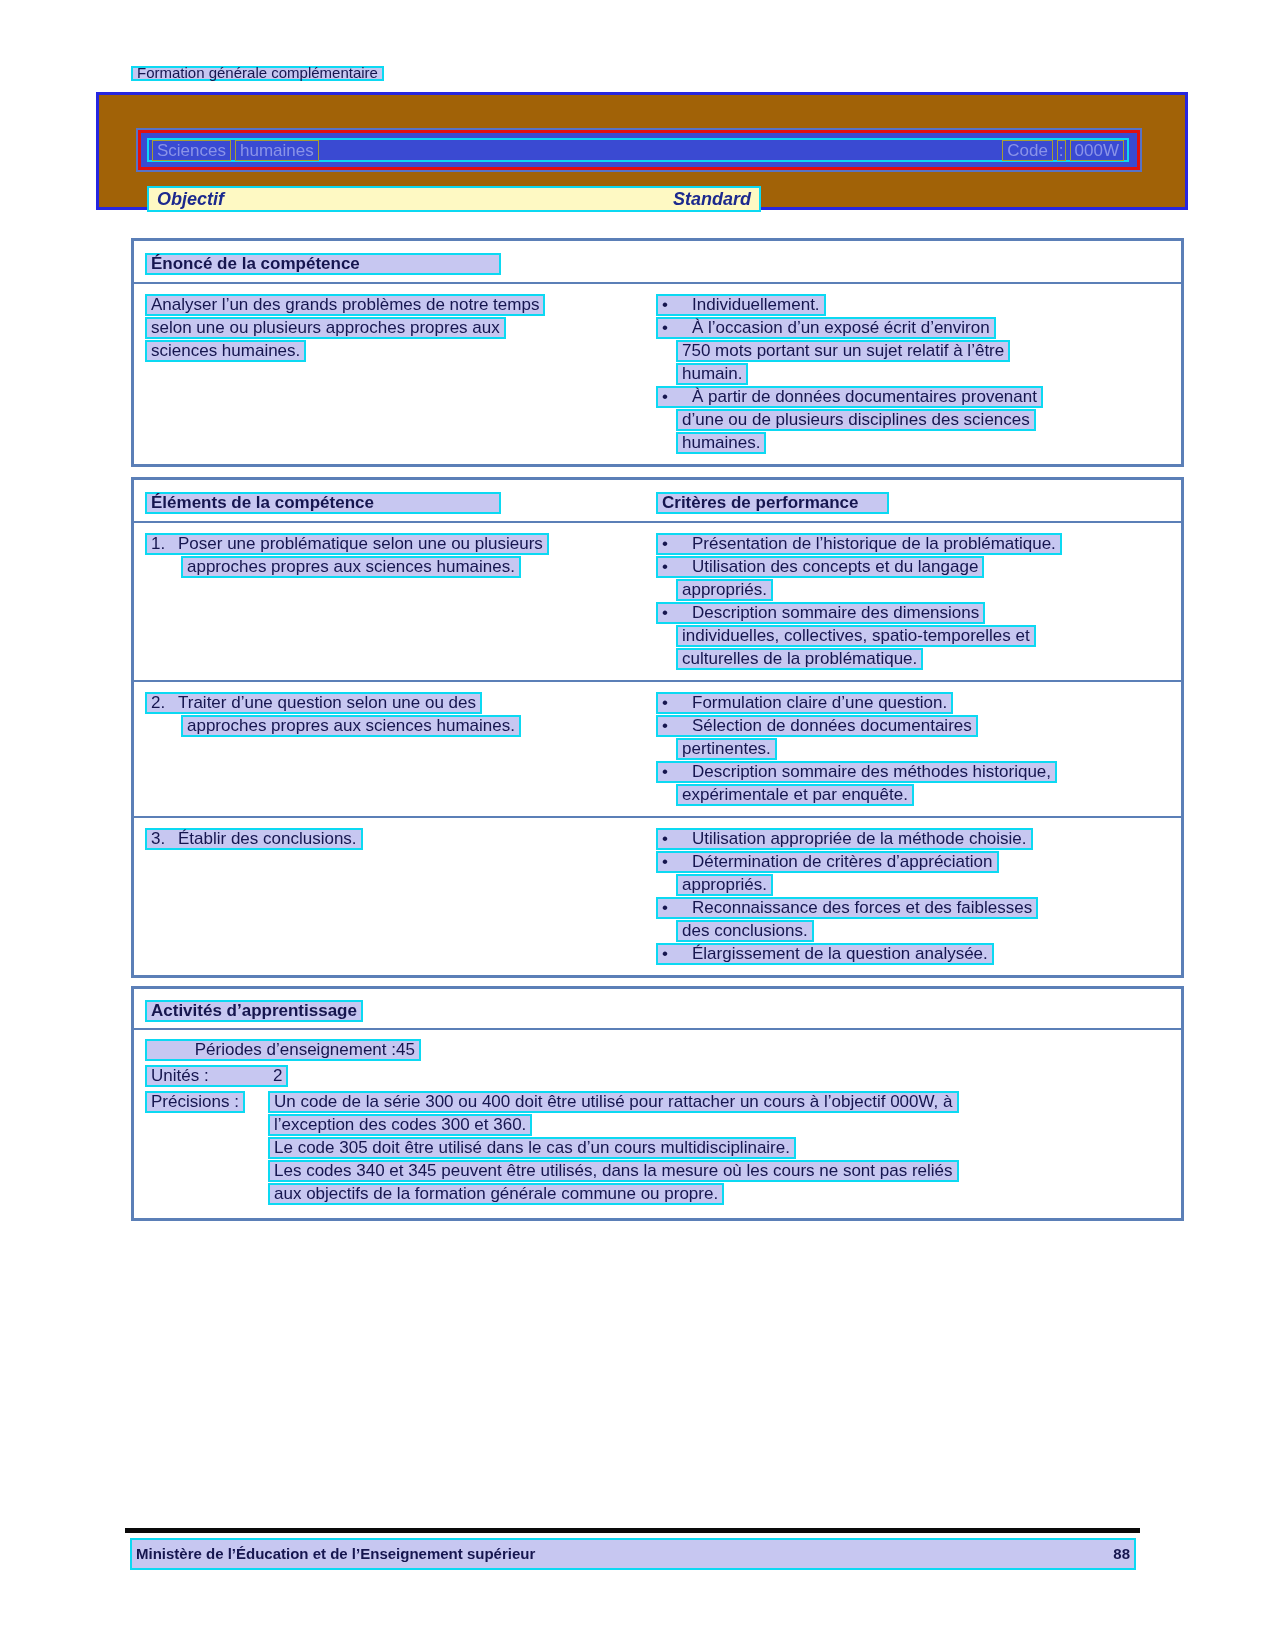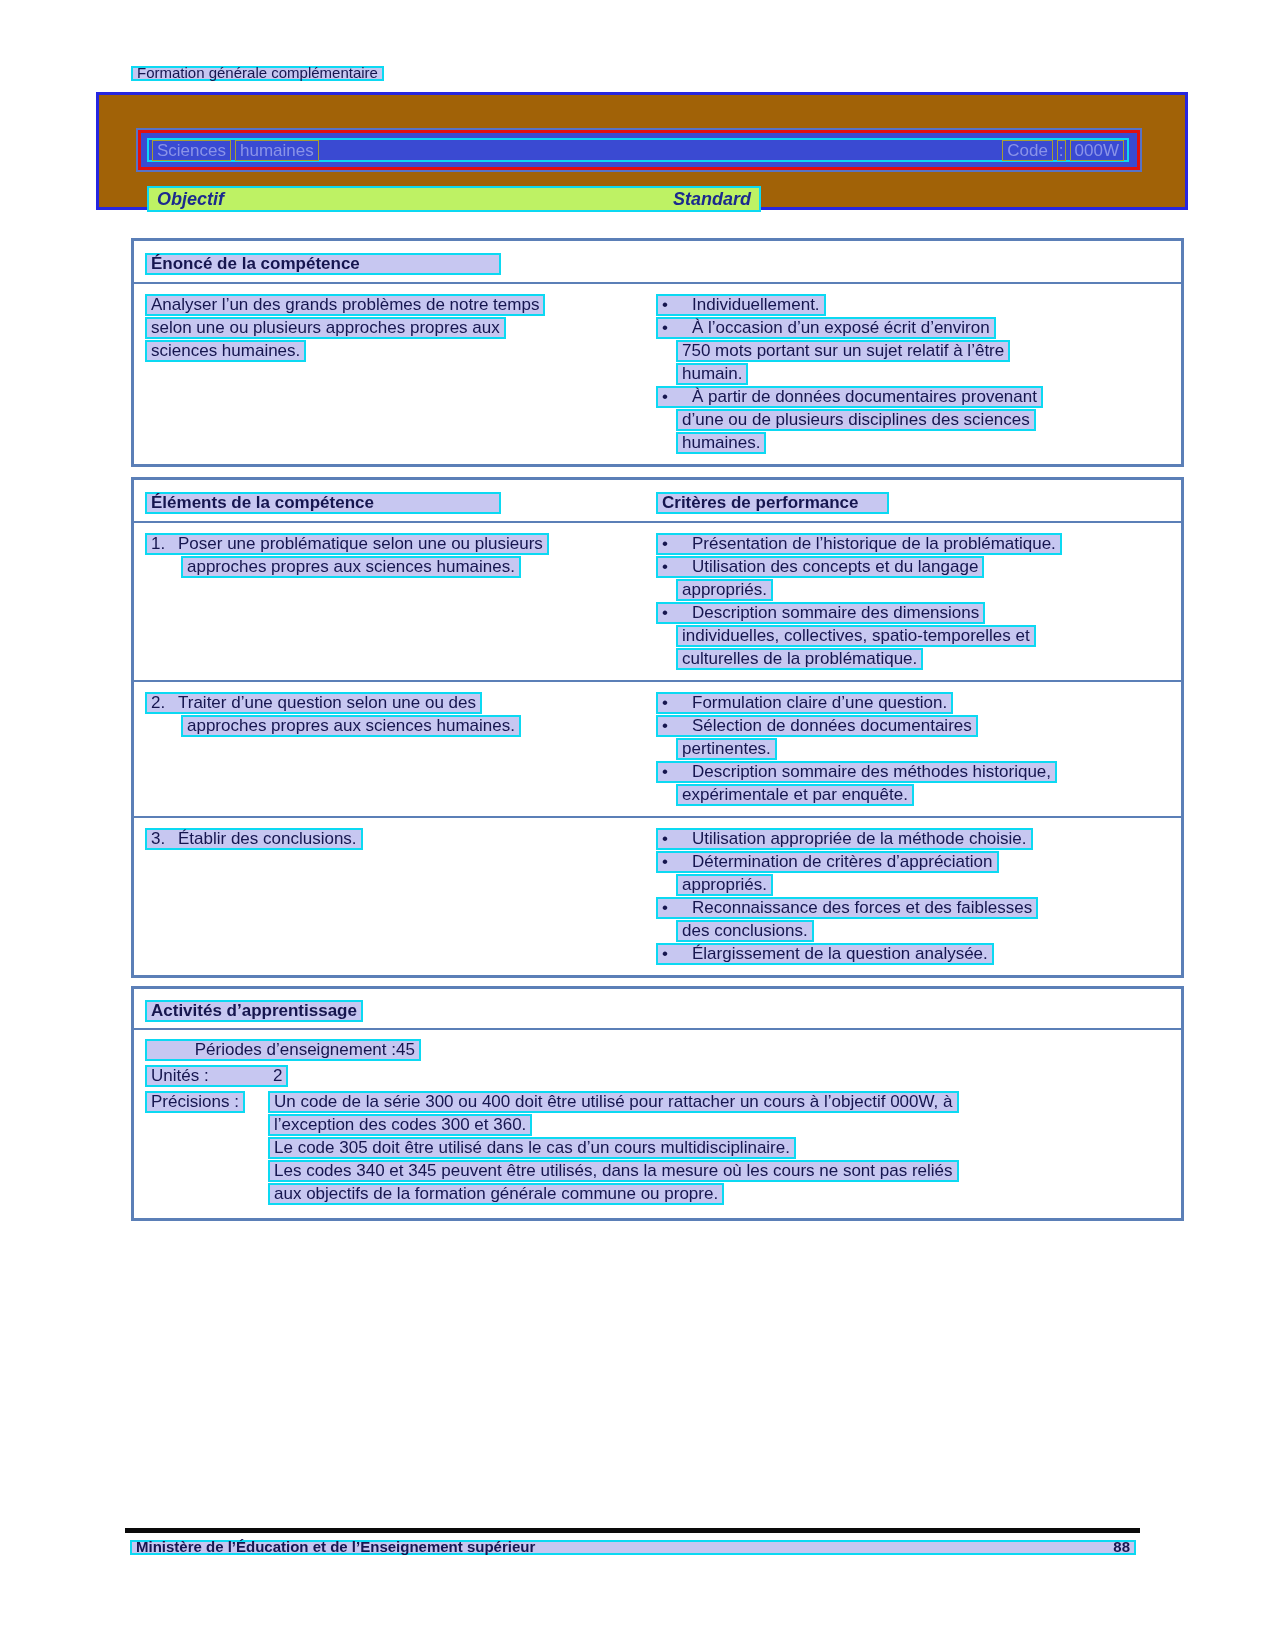--- a/index.html
+++ b/index.html
@@ -44,21 +44,21 @@
     justify-content:space-between;padding:0 3px;box-sizing:border-box;
     color:#8a93e8;font-size:17px;white-space:nowrap;
   }
   .bgroup{display:flex;align-items:center;gap:4px;}
   .wb{border:1px solid #a79f30;padding:0 4px;line-height:19px;}
   .wb-sep{padding:0 1px;}
 
   
   .obj-band{
     position:absolute;left:147px;top:186px;width:614px;height:26px;
-    background:#bef264;border:2px solid #0cd9f2;box-sizing:border-box;
+    background:#fef9c3;border:2px solid #0cd9f2;box-sizing:border-box;
     display:flex;justify-content:space-between;align-items:center;
     padding:0 8px;font-size:18px;font-weight:bold;font-style:italic;color:#1c2a8e;
     z-index:3;
   }
 
   
   .tbl{
     position:absolute;left:131px;width:1053px;
     border:3px solid #5b7fb7;box-sizing:border-box;background:#ffffff;
   }
@@ -72,21 +72,21 @@
   .ahead{padding:11px 0 6px 11px;border-bottom:2px solid #5b7fb7;}
   .abody{padding:9px 0 12px 11px;}
   .aline{height:26px;}
   .alabel-p{display:inline-block;width:245px;text-align:right;}
   .alabel-u{display:inline-block;width:122px;}
   .prec{display:grid;grid-template-columns:123px 1fr;}
 
   
   .foot-rule{position:absolute;left:125px;top:1528px;width:1015px;height:5px;background:#0a0a0a;}
   .footer-line{position:absolute;left:130px;top:1538px;width:1006px;}
-  .footer-line .hl{width:100%;justify-content:space-between;font-size:15px;font-weight:bold;height:15px;}
+  .footer-line .hl{width:100%;justify-content:space-between;font-size:15px;font-weight:bold;height:32px;}
 </style>
 </head>
 <body>
 
 <div class="top-note">
   <span class="hl">Formation générale complémentaire</span>
 </div>
 
 <div class="hero">
   <div class="banner-wrap">

